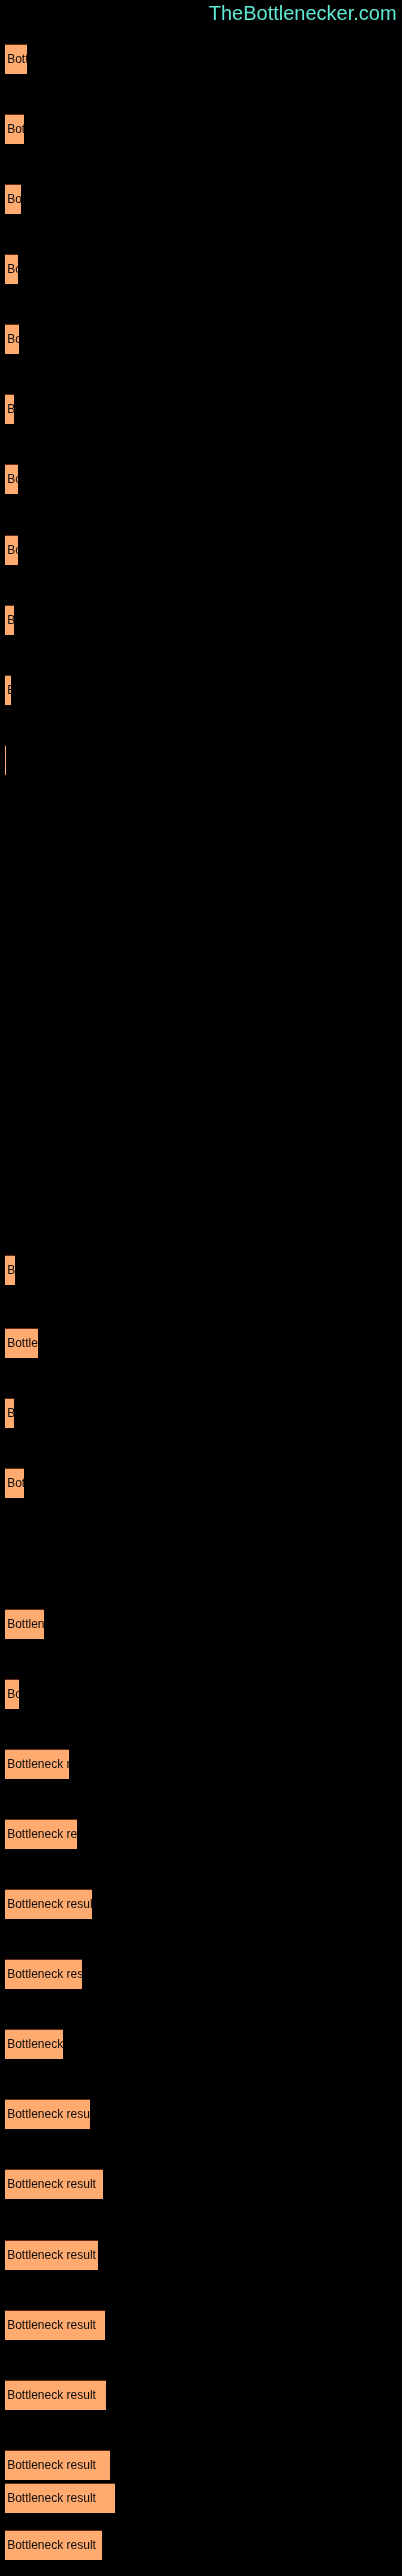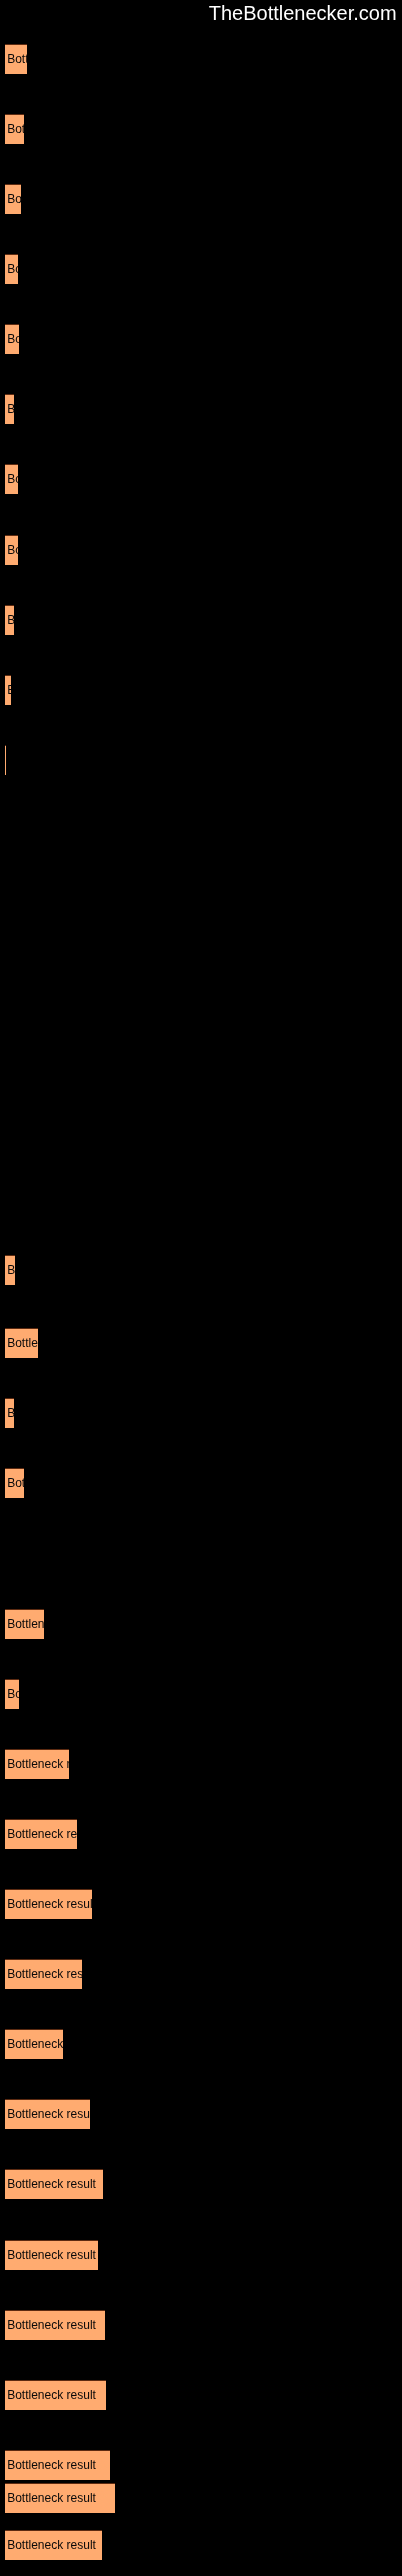--- a/index.html
+++ b/index.html
@@ -25,21 +25,21 @@
     height: 2576px;
     background: #000000;
   }
 
   .watermark {
     position: absolute;
     right: 6.4px;
     top: 0px;
     font-size: 20px;
     line-height: 26px;
-    color: #ffffff;
+    color: #5eead4;
     letter-spacing: 0px;
     white-space: nowrap;
     font-family: "Liberation Sans", sans-serif;
     user-select: none;
   }
 
   .plot-area {
     position: absolute;
     left: 0;
     top: 0;

